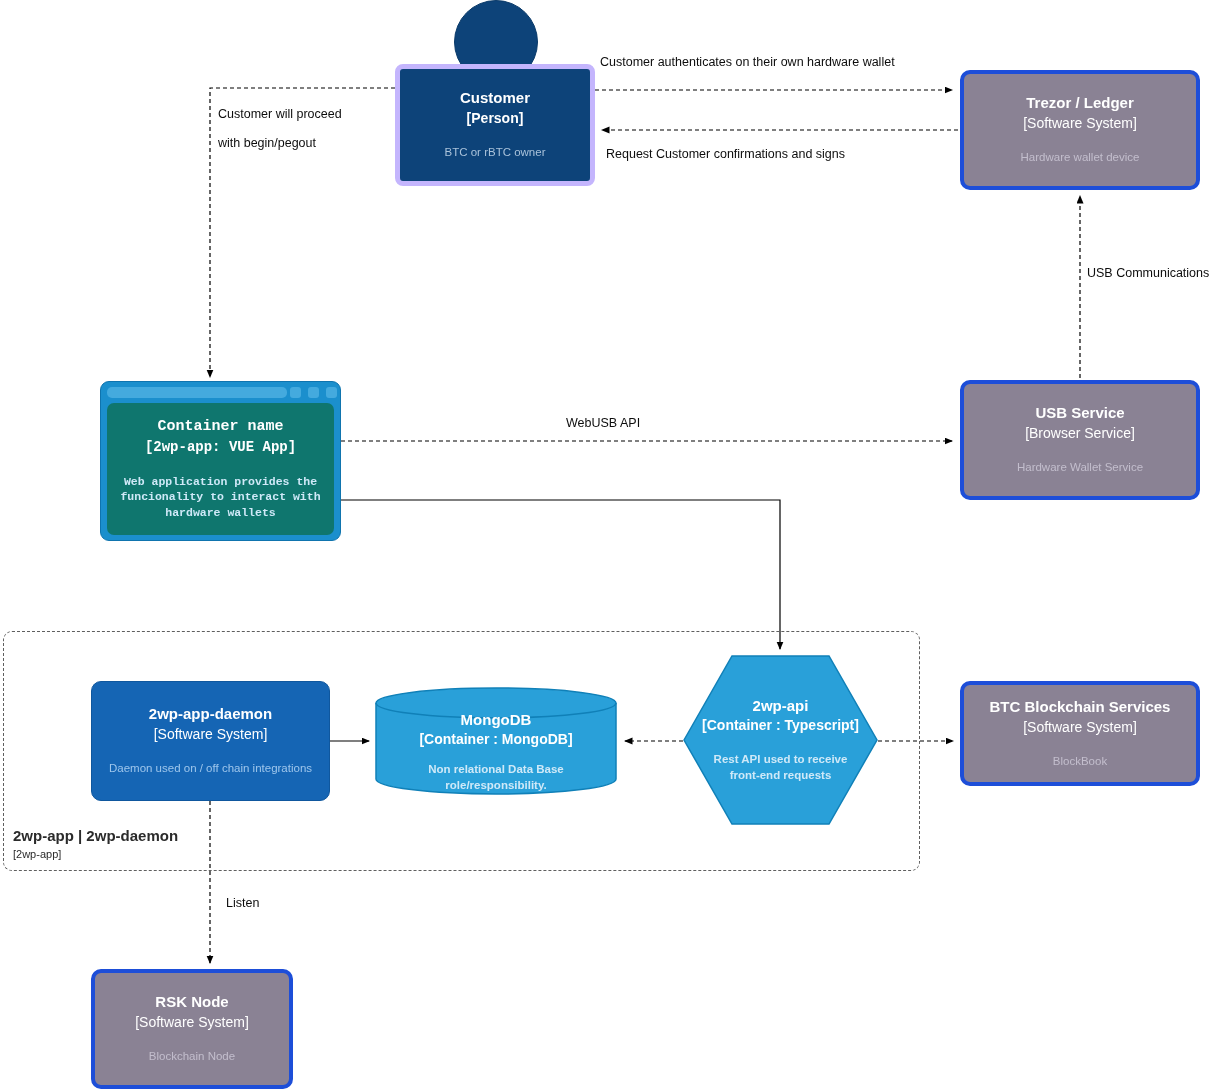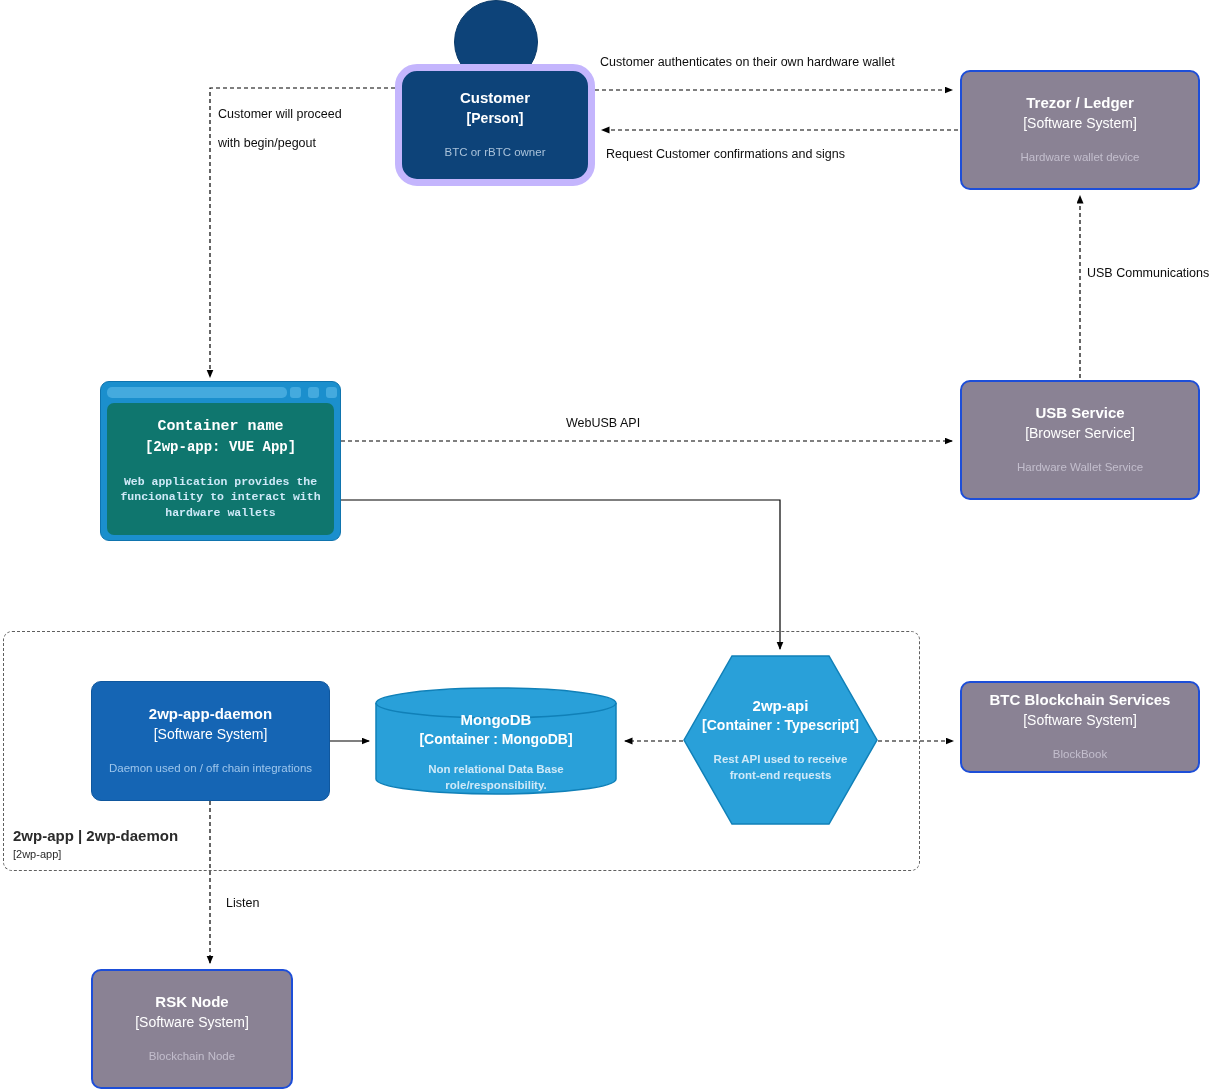--- a/index.html
+++ b/index.html
@@ -5,24 +5,24 @@
   html,body{margin:0;padding:0;background:#ffffff;}
   #canvas{
     position:relative;width:1211px;height:1091px;background:#ffffff;overflow:hidden;
     font-family:"Liberation Sans", sans-serif;
   }
   .node{position:absolute;box-sizing:border-box;display:flex;flex-direction:column;
         align-items:center;justify-content:center;text-align:center;}
   .node .title{font-size:15px;font-weight:bold;color:#fff;line-height:1.25;}
   .node .subtitle{font-size:14px;color:#fff;margin-top:2px;line-height:1.2;}
   .node .desc{font-size:11.5px;margin-top:18px;line-height:1.35;}
-  .gray{background:#8a8294;border:2px solid #1d4ed8;border-radius:10px;}
+  .gray{background:#8a8294;border:4px solid #1d4ed8;border-radius:10px;}
   .gray .subtitle{font-weight:normal;}
   .gray .desc{color:#c3becd;}
-  .person-body{background:#0d4379;border:7px solid #c4b5fd;border-radius:22px;}
+  .person-body{background:#0d4379;border:5px solid #c4b5fd;border-radius:8px;}
   .person-head{position:absolute;background:#0d4379;border:1px solid #0a3a69;border-radius:50%;}
   .person-body .subtitle{font-weight:bold;}
   .person-body .desc{color:#a9c2da;}
   .blue{background:#1565b4;border:1px solid #0f579e;border-radius:10px;}
   .blue .subtitle{font-weight:normal;}
   .blue .desc{color:#9ec6ec;}
   
   .browser{position:absolute;background:#1b8fcd;border:1px solid #0f74ae;border-radius:9px;box-sizing:border-box;}
   .browser .addr{position:absolute;left:6px;top:5px;width:180px;height:11px;border-radius:5px;background:#44aade;}
   .browser .btn{position:absolute;top:5px;width:11px;height:11px;border-radius:3px;background:#44aade;}
@@ -132,21 +132,21 @@
     <svg width="195" height="170" viewBox="0 0 195 170">
       <polygon points="1,85 49,1 146,1 194,85 146,169 49,169" fill="#29a0d9" stroke="#1080b8" stroke-width="1.5"></polygon>
     </svg>
     <div class="shape-text node" style="top:0;bottom:0;padding:0 18px;">
       <div class="title">2wp-api</div>
       <div class="subtitle">[Container : Typescript]</div>
       <div class="desc" style="padding:0;">Rest API used to receive front-end requests</div>
     </div>
   </div>
 
-  <div class="node gray" style="left:960px;top:681px;width:240px;height:92px;">
+  <div class="node gray" style="left:960px;top:681px;width:240px;height:105px;">
     <div class="title">BTC Blockchain Services</div>
     <div class="subtitle">[Software System]</div>
     <div class="desc">BlockBook</div>
   </div>
 
   <div class="node gray" style="left:91px;top:969px;width:202px;height:120px;">
     <div class="title">RSK Node</div>
     <div class="subtitle">[Software System]</div>
     <div class="desc">Blockchain Node</div>
   </div>

